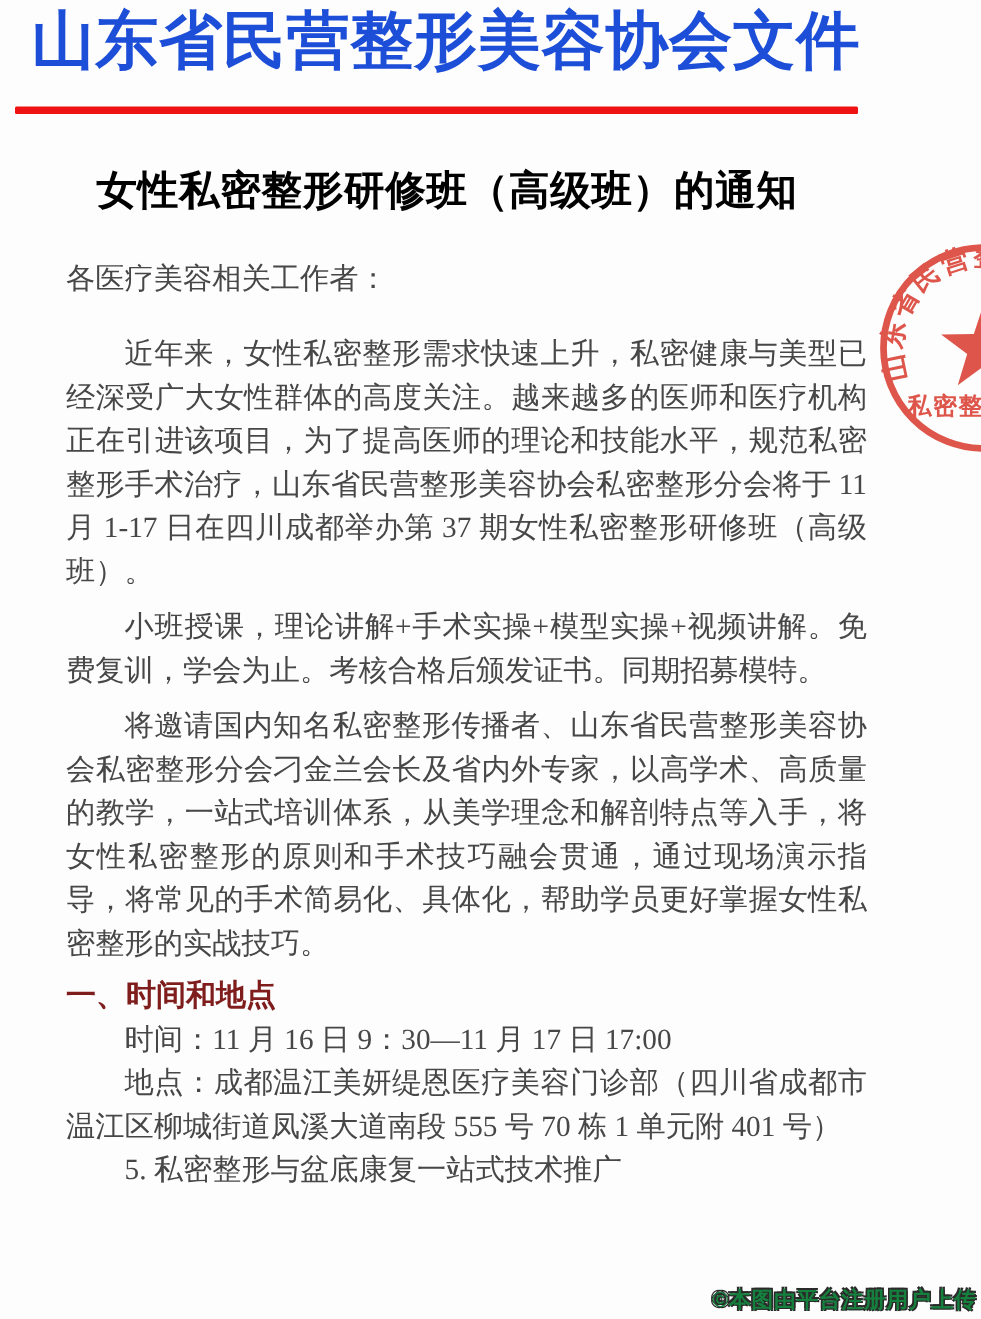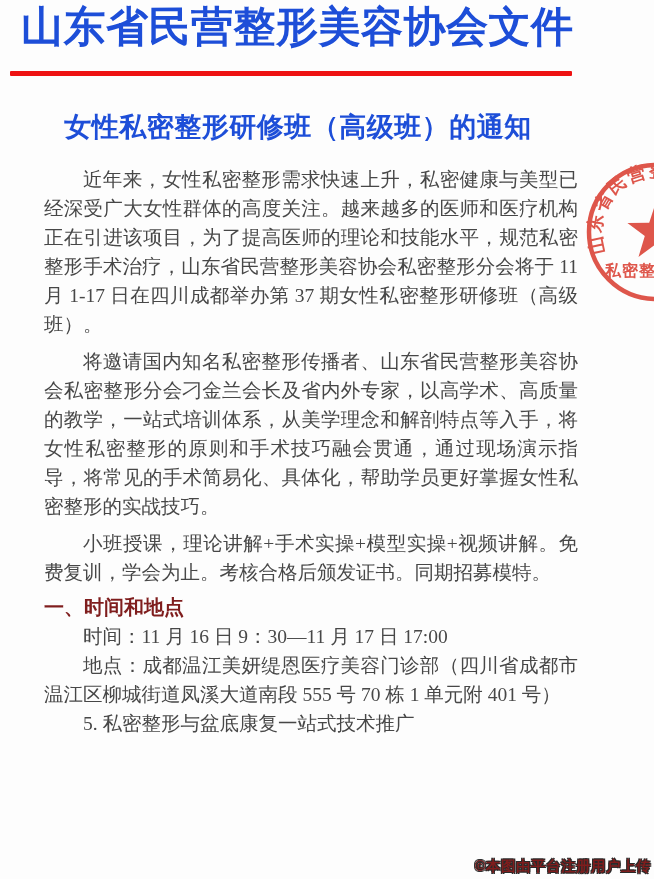--- a/index.html
+++ b/index.html
@@ -42,21 +42,21 @@
     font-size: 19.5px;
     line-height: 29px;
     color: #474747;
     text-align: justify;
   }
   .doc-title {
     font-family: "Liberation Sans", sans-serif;
     font-weight: bold;
     font-size: 27px;
     line-height: 34px;
-    color: #1d4ed8;
+    color: #000000;
     text-align: center;
     padding-right: 26px;
     letter-spacing: 0.5px;
   }
   .salutation { margin-top: 28px; }
   .para { text-indent: 2em; }
   .para-first { margin-top: 21px; }
   .para-next  { margin-top: 8px; }
   .section-heading {
     font-family: "Liberation Sans", sans-serif;
@@ -80,43 +80,44 @@
     font-family: "Liberation Serif", serif;
     font-weight: bold;
   }
   .watermark {
     position: absolute;
     right: 3px;
     bottom: 3px;
     font-family: "Liberation Sans", sans-serif;
     font-weight: bold;
     font-size: 14.5px;
-    color: #7f1d1d;
+    color: #15803d;
     letter-spacing: 0.5px;
     text-shadow: -1px -1px 0 #2a2a2a, 1px -1px 0 #2a2a2a,
                  -1px 1px 0 #2a2a2a, 1px 1px 0 #2a2a2a;
   }
 </style>
 </head>
 <body>
 
 <div class="header-title">山东省民营整形美容协会文件</div>
 
 <div class="red-rule"></div>
 
 <div class="content">
 
   <div class="doc-title">女性私密整形研修班（高级班）的通知</div>
 
+  <div class="salutation">各医疗美容相关工作者：</div>
 
   <p class="para para-first">近年来，女性私密整形需求快速上升，私密健康与美型已经深受广大女性群体的高度关注。越来越多的医师和医疗机构正在引进该项目，为了提高医师的理论和技能水平，规范私密整形手术治疗，山东省民营整形美容协会私密整形分会将于 11 月 1-17 日在四川成都举办第 37 期女性私密整形研修班（高级班）。</p>
 
+  <p class="para para-next">小班授课，理论讲解+手术实操+模型实操+视频讲解。免费复训，学会为止。考核合格后颁发证书。同期招募模特。</p>
+
   <p class="para para-next">将邀请国内知名私密整形传播者、山东省民营整形美容协会私密整形分会刁金兰会长及省内外专家，以高学术、高质量的教学，一站式培训体系，从美学理念和解剖特点等入手，将女性私密整形的原则和手术技巧融会贯通，通过现场演示指导，将常见的手术简易化、具体化，帮助学员更好掌握女性私密整形的实战技巧。</p>
-
-  <p class="para para-next">小班授课，理论讲解+手术实操+模型实操+视频讲解。免费复训，学会为止。考核合格后颁发证书。同期招募模特。</p>
 
   <div class="section-heading sec1">一、时间和地点</div>
 
   <p class="section-line">时间：11 月 16 日 9：30—11 月 17 日 17:00</p>
 
   <p class="section-line">地点：成都温江美妍缇恩医疗美容门诊部（四川省成都市温江区柳城街道凤溪大道南段 555 号 70 栋 1 单元附 401 号）</p>
 
 
   <p class="section-line">5. 私密整形与盆底康复一站式技术推广</p>
 

